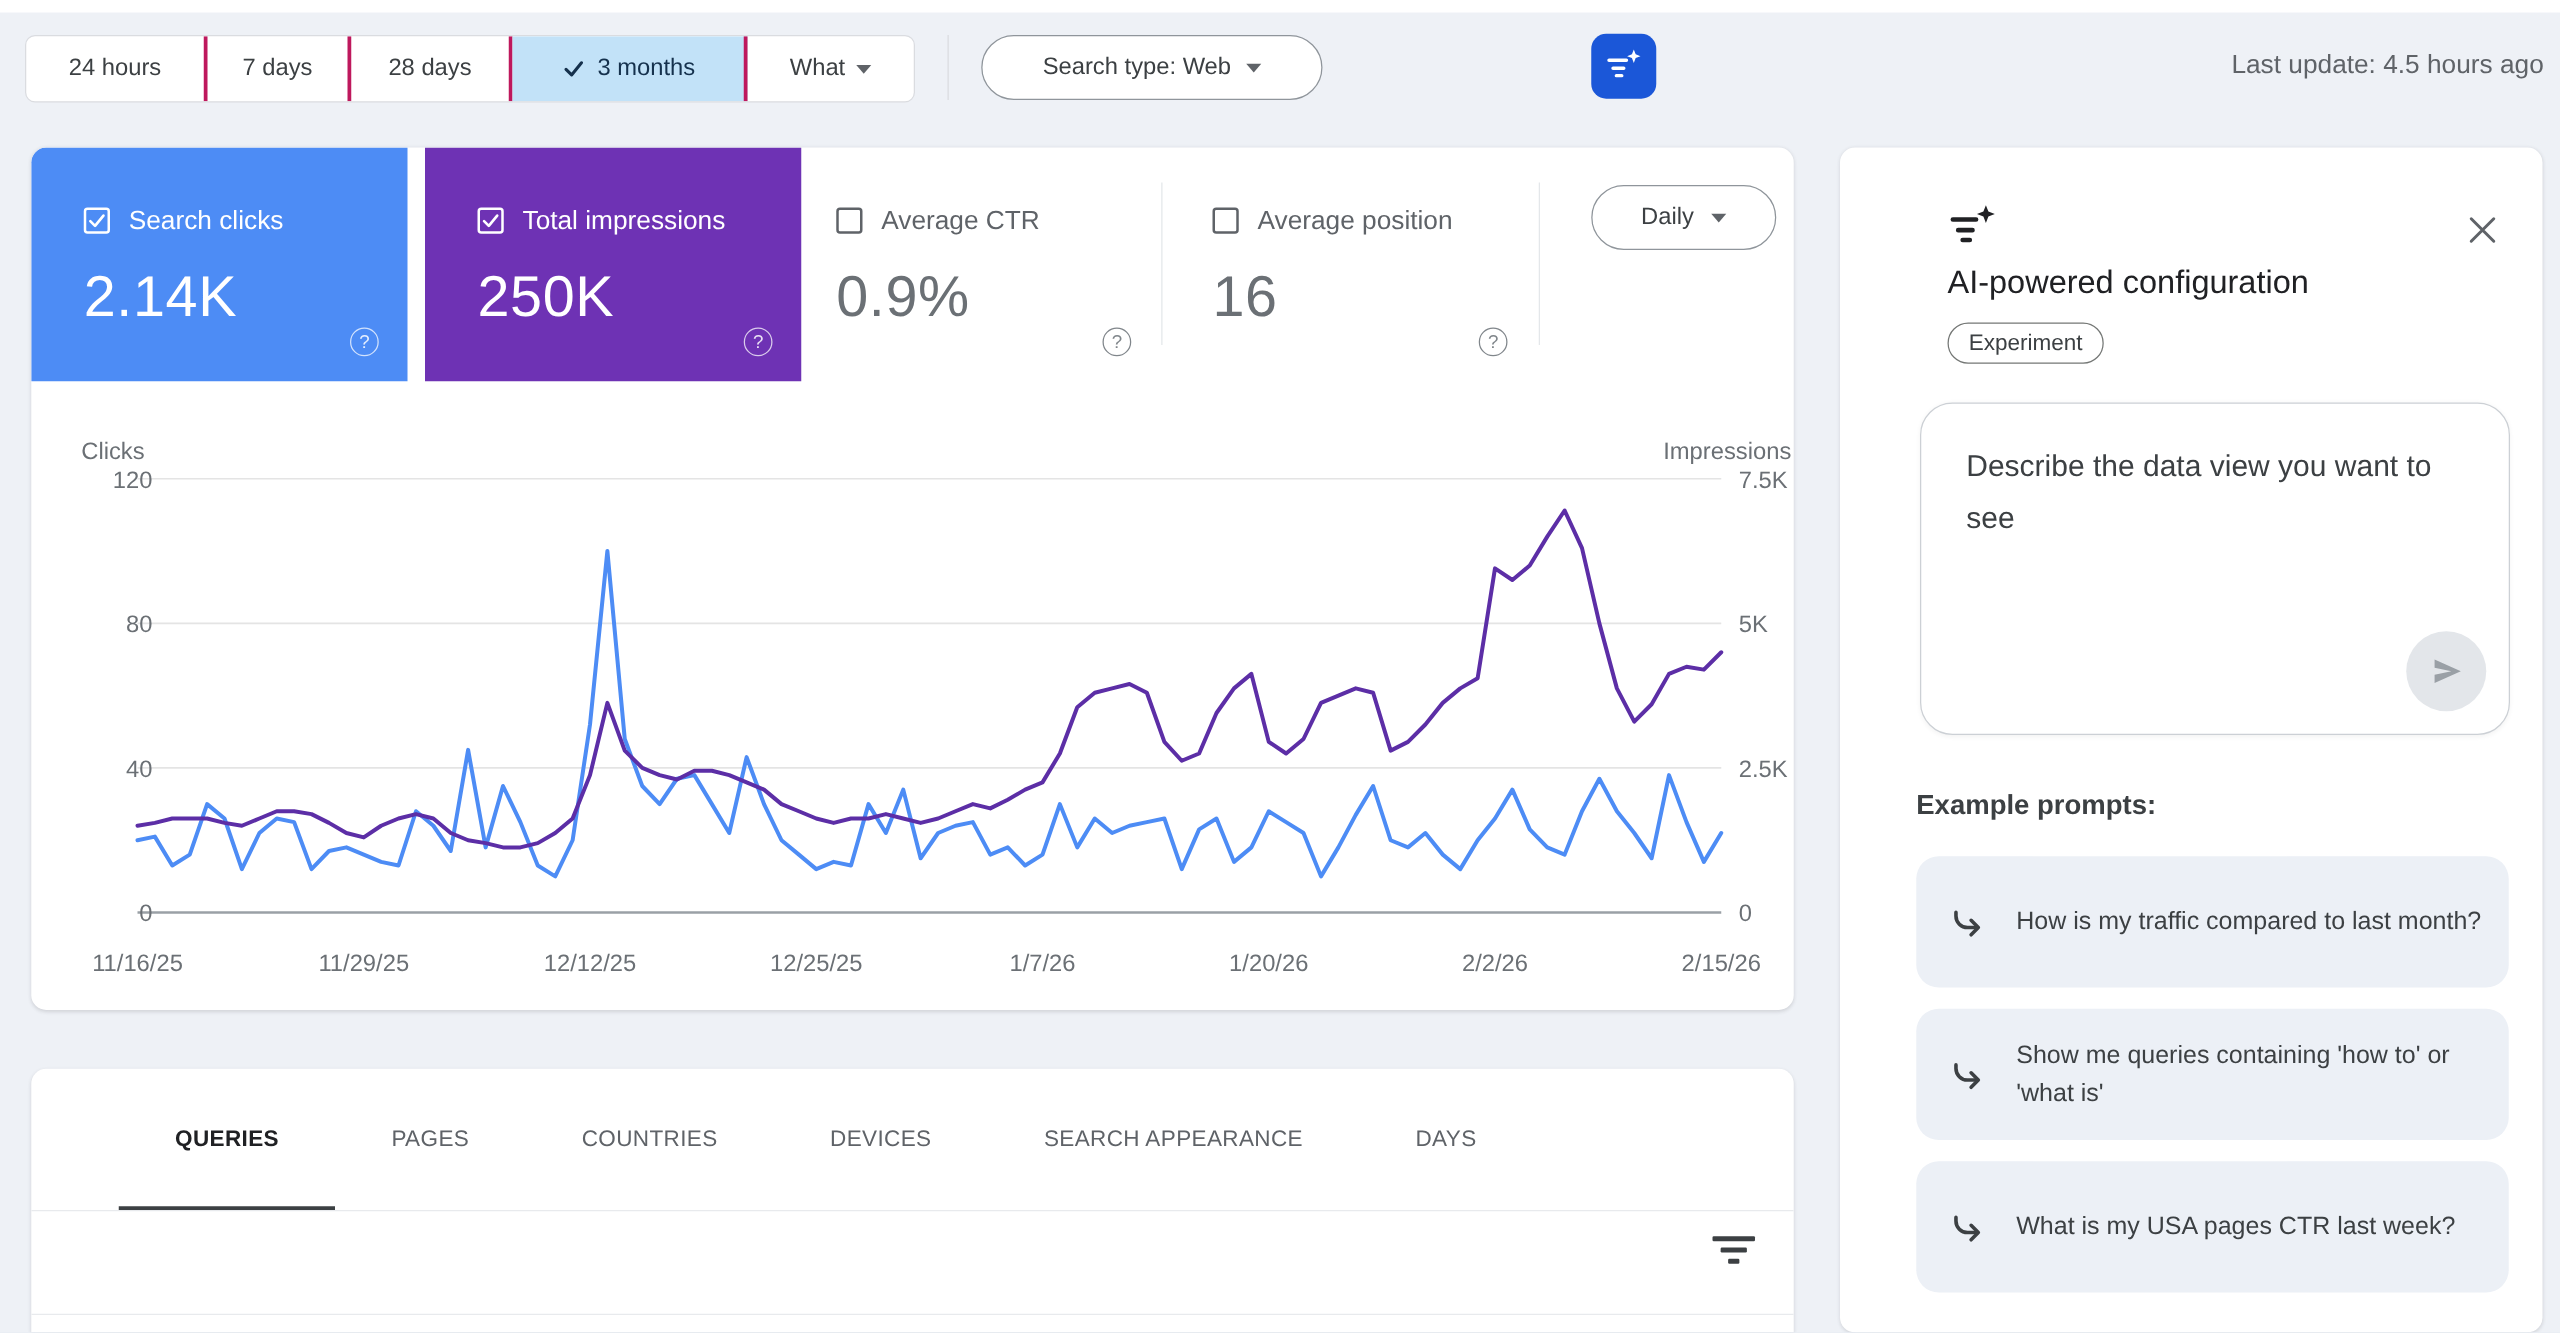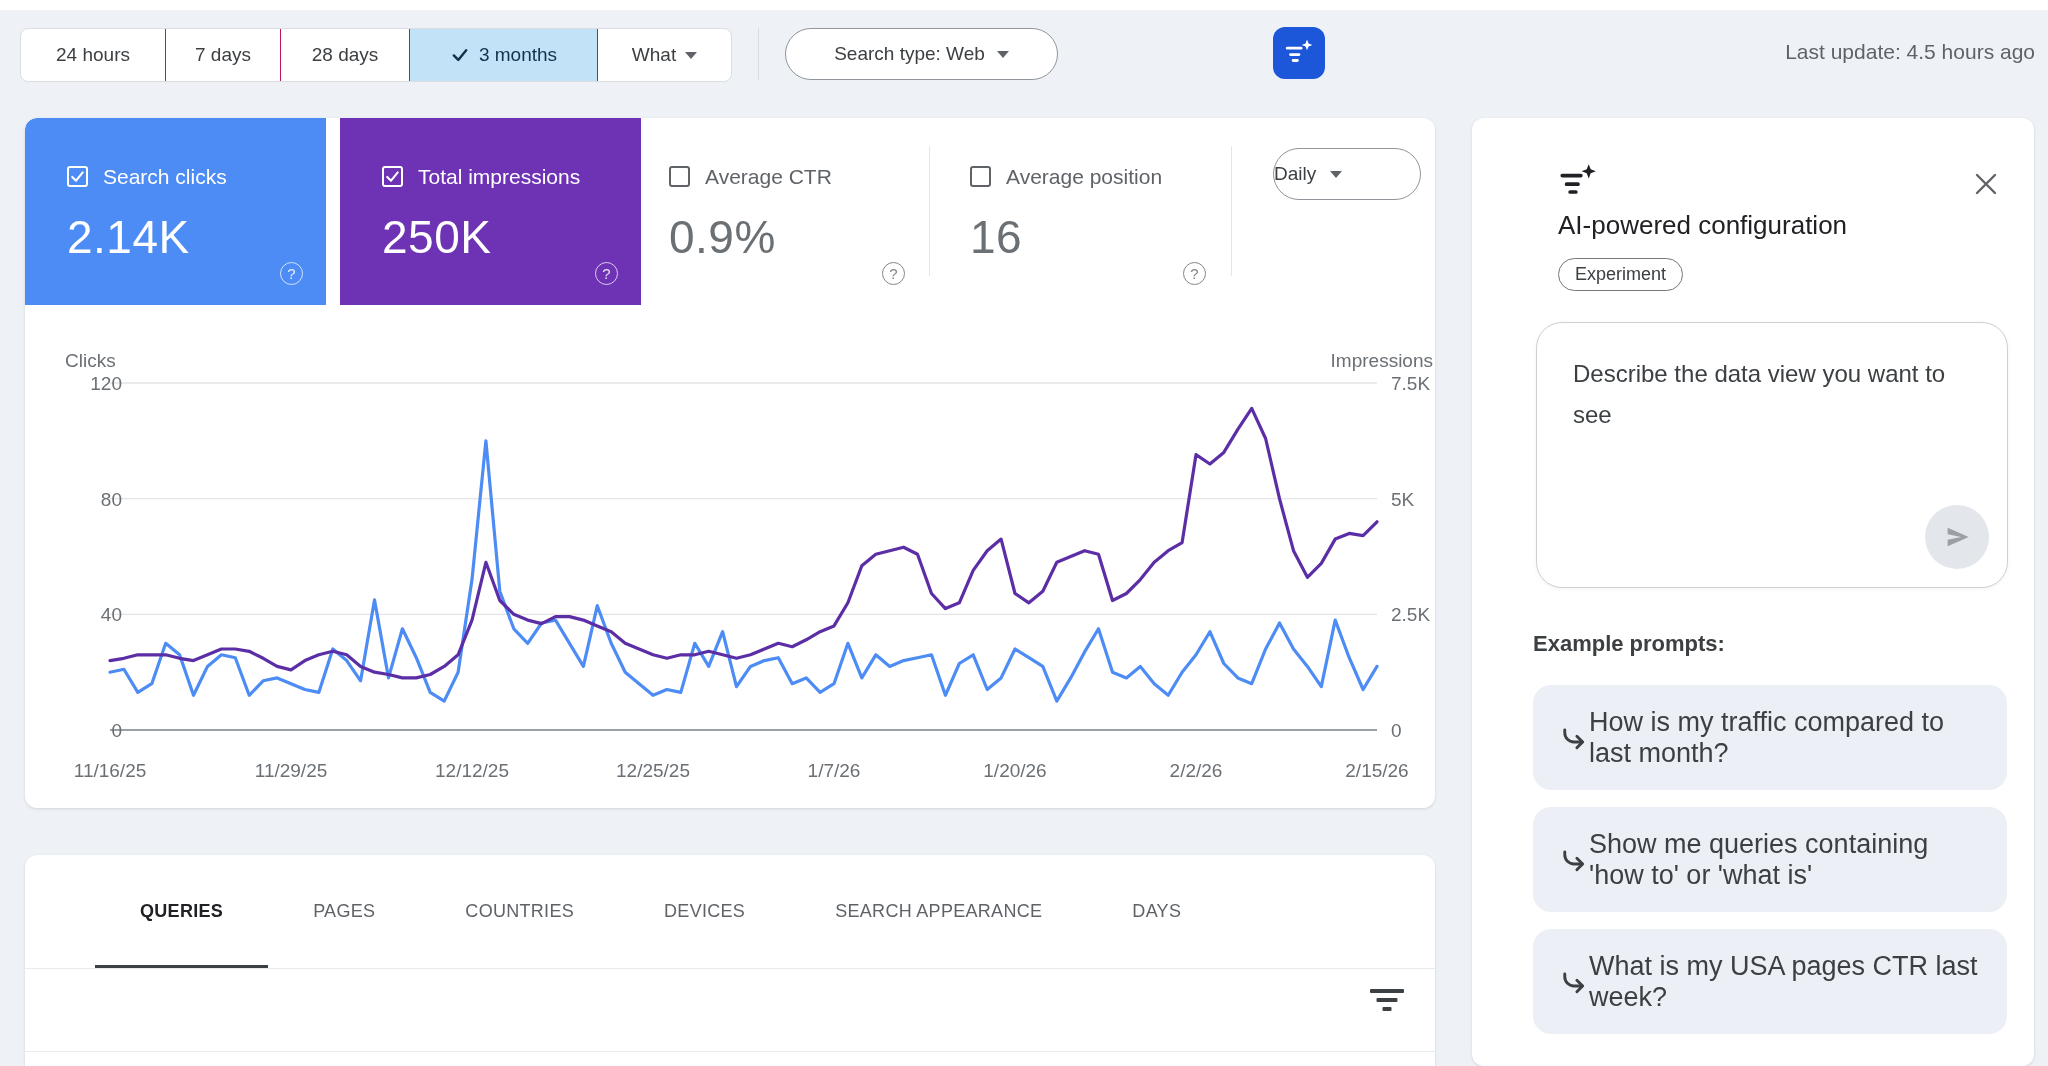--- a/index.html
+++ b/index.html
@@ -6,21 +6,21 @@
   .page{position:relative;width:2048px;height:1066px;overflow:hidden;
         background:#eef1f6;font-family:"Liberation Sans",sans-serif;color:#3c4043;}
   .topstrip{position:absolute;left:0;top:0;width:2048px;height:10px;background:#ffffff;}
   .card{position:absolute;background:#fff;border-radius:12px;
         box-shadow:0 1px 3px rgba(60,64,67,.16);}
 
   
   .segmented{position:absolute;left:20px;top:28px;height:52px;display:flex;
              background:#fff;border:1px solid #dadce0;border-radius:8px;overflow:hidden;}
   .seg{display:flex;align-items:center;justify-content:center;gap:9px;
-       font-size:19px;color:#3c4043;border-right:1px solid #be185d;cursor:pointer;box-sizing:border-box;}
+       font-size:19px;color:#3c4043;border-right:3px solid #be185d;cursor:pointer;box-sizing:border-box;}
   .seg:last-child{border-right:none;}
   .seg.selected{background:#c2e2f8;color:#15314d;font-weight:500;}
   .caret{width:0;height:0;border-left:6px solid transparent;border-right:6px solid transparent;
          border-top:7px solid #5f6368;display:inline-block;}
   .vdiv{position:absolute;left:758px;top:28px;width:1px;height:52px;background:#dadce0;}
   .pill{position:absolute;top:28px;height:52px;box-sizing:border-box;border:1px solid #8f959b;
         border-radius:26px;background:#fff;display:flex;align-items:center;justify-content:center;
         gap:12px;font-size:19px;font-weight:500;color:#3c4043;cursor:pointer;}
   #search-type{left:785px;width:273px;}
   #add-filter{left:1077px;width:180px;}
@@ -37,21 +37,21 @@
   .tile-label{position:absolute;left:78px;top:47px;font-size:21px;color:#5f6368;white-space:nowrap;}
   .tile.colored .tile-label{color:#fff;}
   .tile-value{position:absolute;left:42px;top:92px;font-size:46px;color:#6b7075;letter-spacing:.5px;}
   .tile.colored .tile-value{color:#fff;}
   .help{position:absolute;left:255px;top:144px;width:23px;height:23px;border:1.6px solid #80868b;
         border-radius:50%;box-sizing:border-box;display:flex;align-items:center;justify-content:center;
         font-size:15px;color:#80868b;cursor:pointer;}
   .tile.colored .help{border-color:rgba(255,255,255,.75);color:rgba(255,255,255,.85);}
   .tile-div{position:absolute;top:28px;width:1px;height:130px;background:#e4e7ea;}
   .daily-btn{position:absolute;left:1248px;top:30px;width:148px;height:52px;box-sizing:border-box;
-        border:1px solid #8f959b;border-radius:26px;display:flex;align-items:center;
+        border:1px solid #8f959b;border-radius:26px;display:flex;align-items:center;justify-content:center;
         gap:14px;font-size:19px;font-weight:500;color:#3c4043;cursor:pointer;background:#fff;}
   #chart{position:absolute;left:0;top:202px;}
   #chart .tick{font-family:"Liberation Sans",sans-serif;font-size:19px;fill:#6b7075;}
 
   
   .tabs-card{left:25px;top:855px;width:1410px;height:211px;overflow:hidden;border-radius:12px 12px 0 0;}
   .tabs{display:flex;padding-left:70px;height:113px;}
   .tab{position:relative;height:113px;display:flex;align-items:center;padding:0 45px;cursor:pointer;
        font-size:18px;letter-spacing:.3px;color:#5f6368;white-space:nowrap;}
   .tab.active{color:#202124;font-weight:700;}
@@ -75,21 +75,21 @@
   .prompt-input{position:absolute;left:64px;top:204px;width:472px;height:266px;box-sizing:border-box;
          border:1px solid #ccd0d5;border-radius:26px;background:#fff;cursor:text;
          box-shadow:0 1px 4px rgba(0,0,0,.05);}
   .placeholder{position:absolute;left:36px;top:30px;width:400px;font-size:24px;line-height:41px;color:#3c4043;}
   .send-btn{position:absolute;right:18px;bottom:18px;width:64px;height:64px;border-radius:50%;
          background:#e3e6ea;display:flex;align-items:center;justify-content:center;cursor:pointer;}
   .examples-label{position:absolute;left:61px;top:513px;font-size:22px;font-weight:700;color:#3c4043;}
   .chip{position:absolute;left:61px;width:474px;height:105px;border-radius:18px;background:#ecf0f6;
         display:flex;align-items:center;cursor:pointer;}
   .chip-icon{flex:0 0 auto;margin-left:26px;width:30px;height:30px;}
-  .chip-text{margin-right:20px;font-size:27px;line-height:31px;color:#3c4043;}
+  .chip-text{margin-left:24px;margin-right:20px;font-size:20px;line-height:31px;color:#3c4043;}
 </style>
 </head>
 <body>
 
 <div class="page">
   <div class="topstrip"></div>
 
   <div class="segmented" id="segmented">
       <div class="seg" style="width: 145px;">
         <span>24 hours</span>

